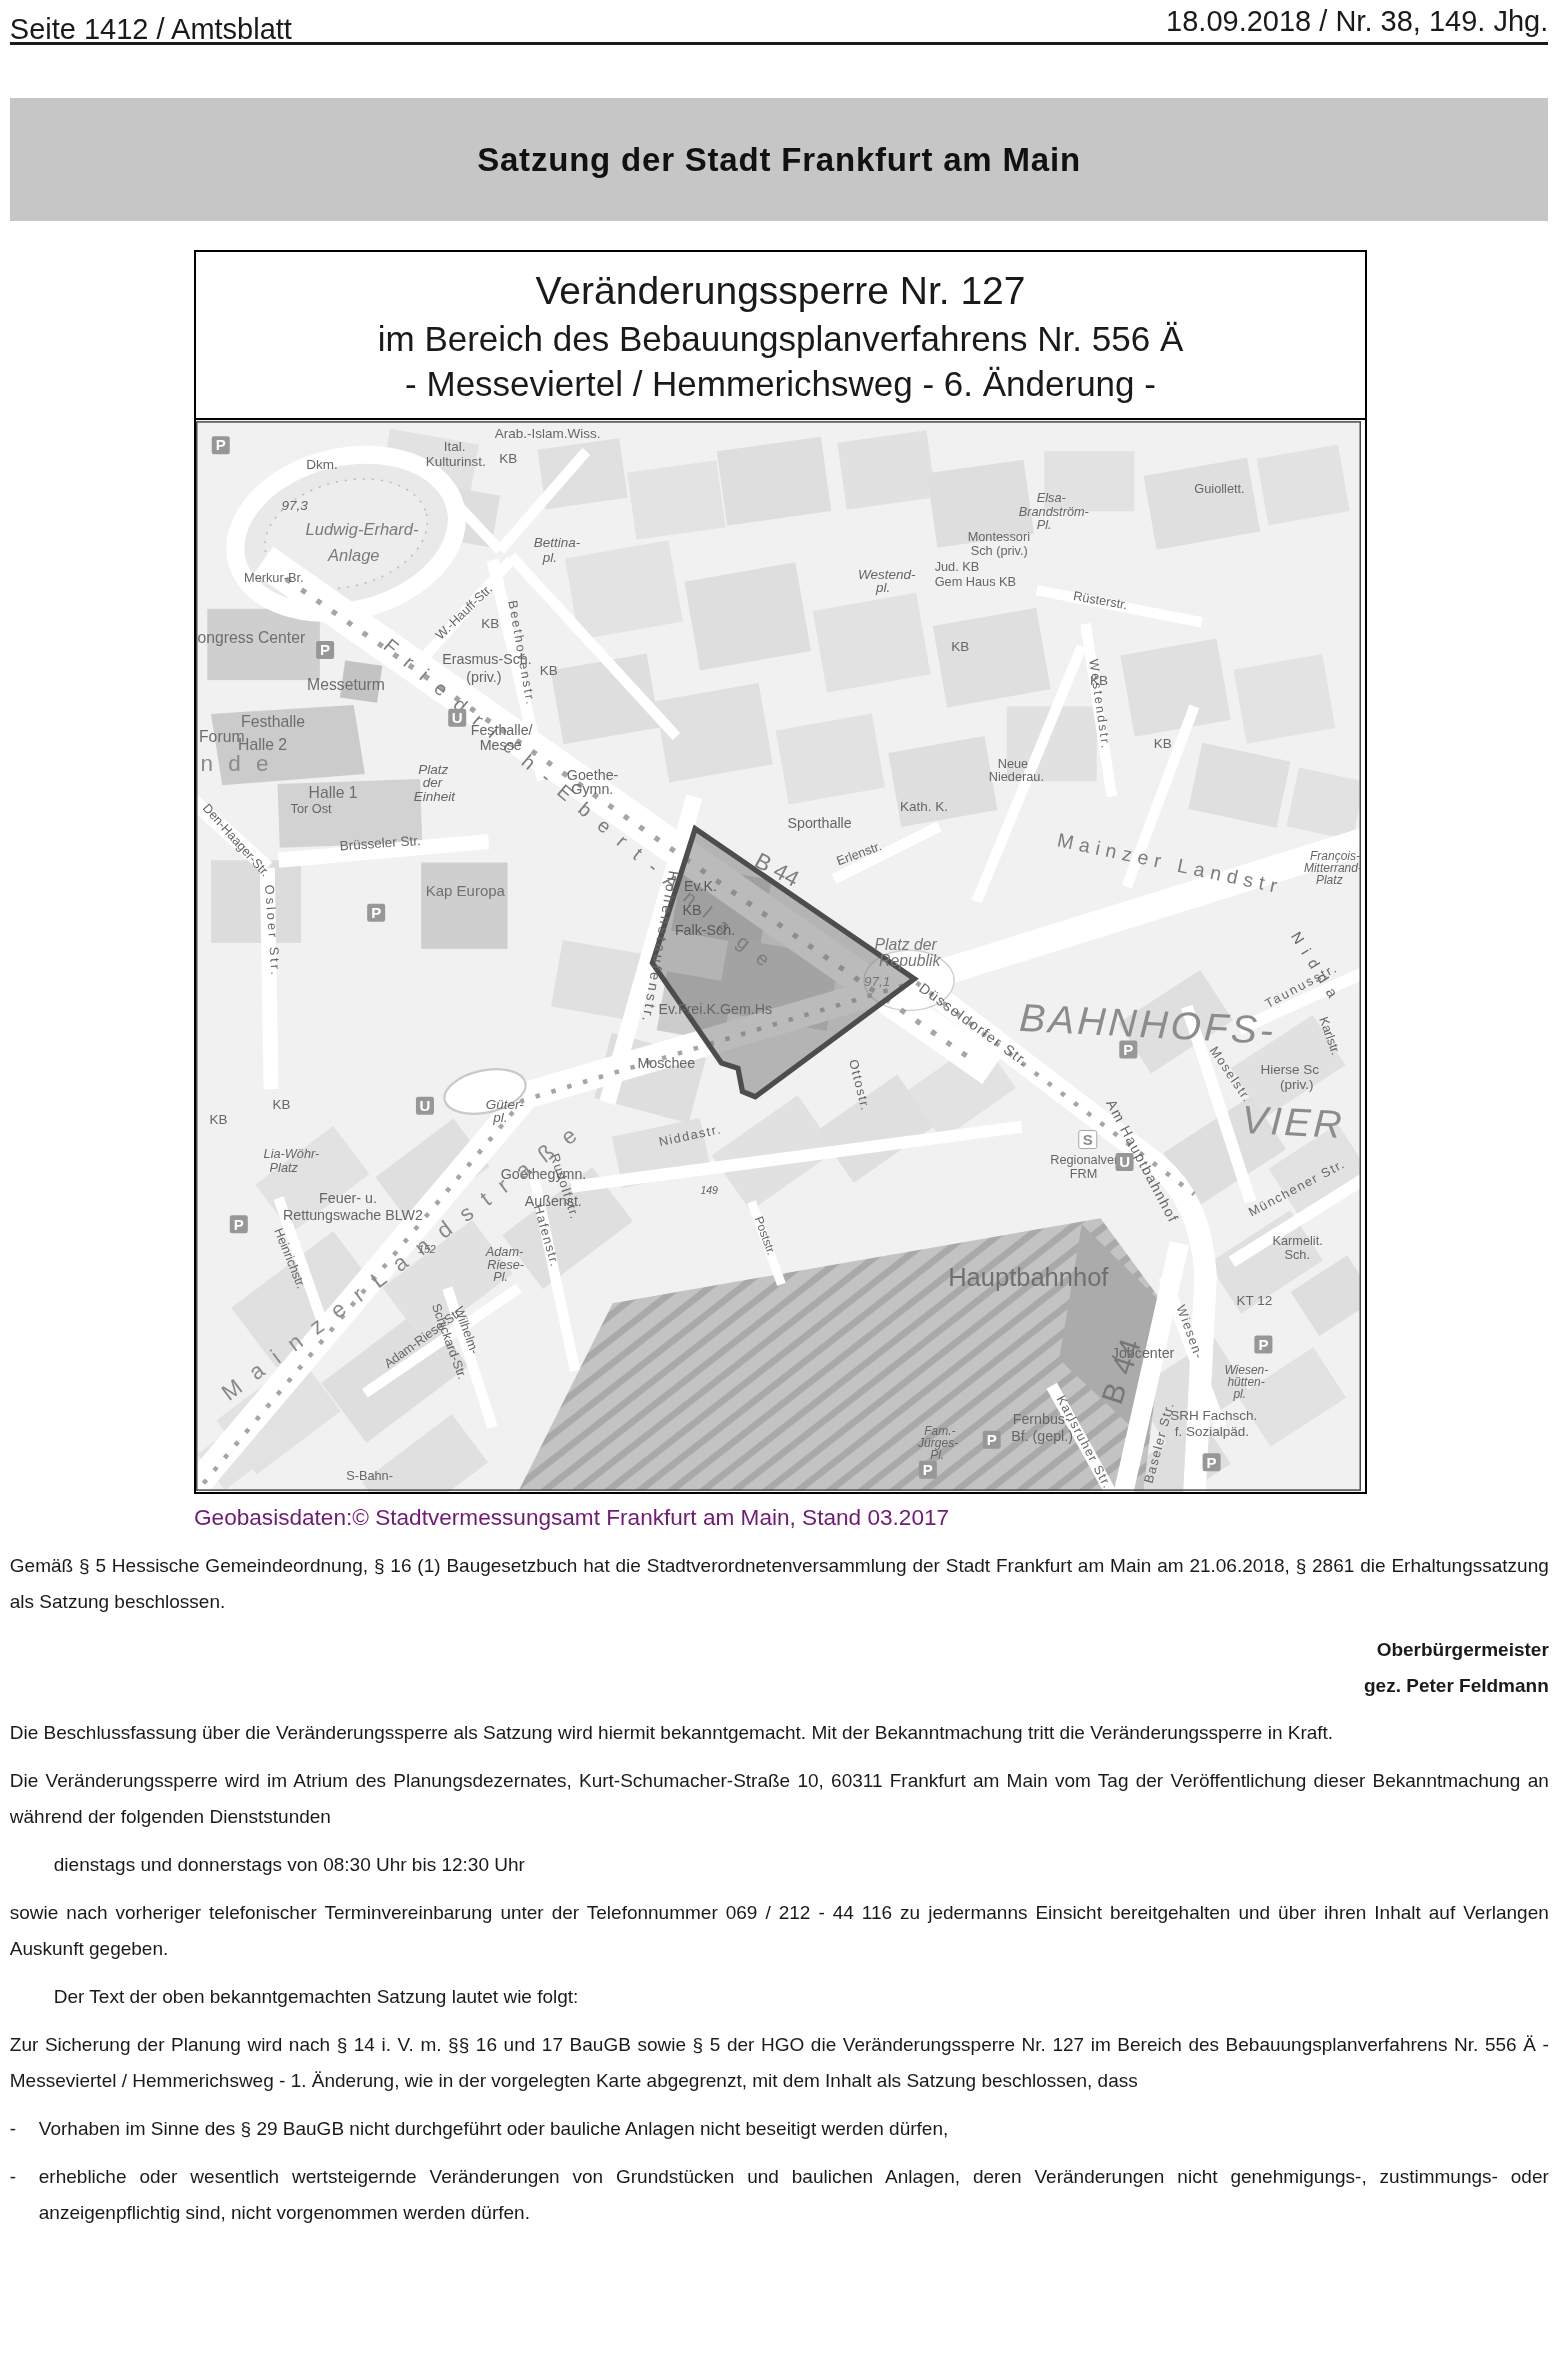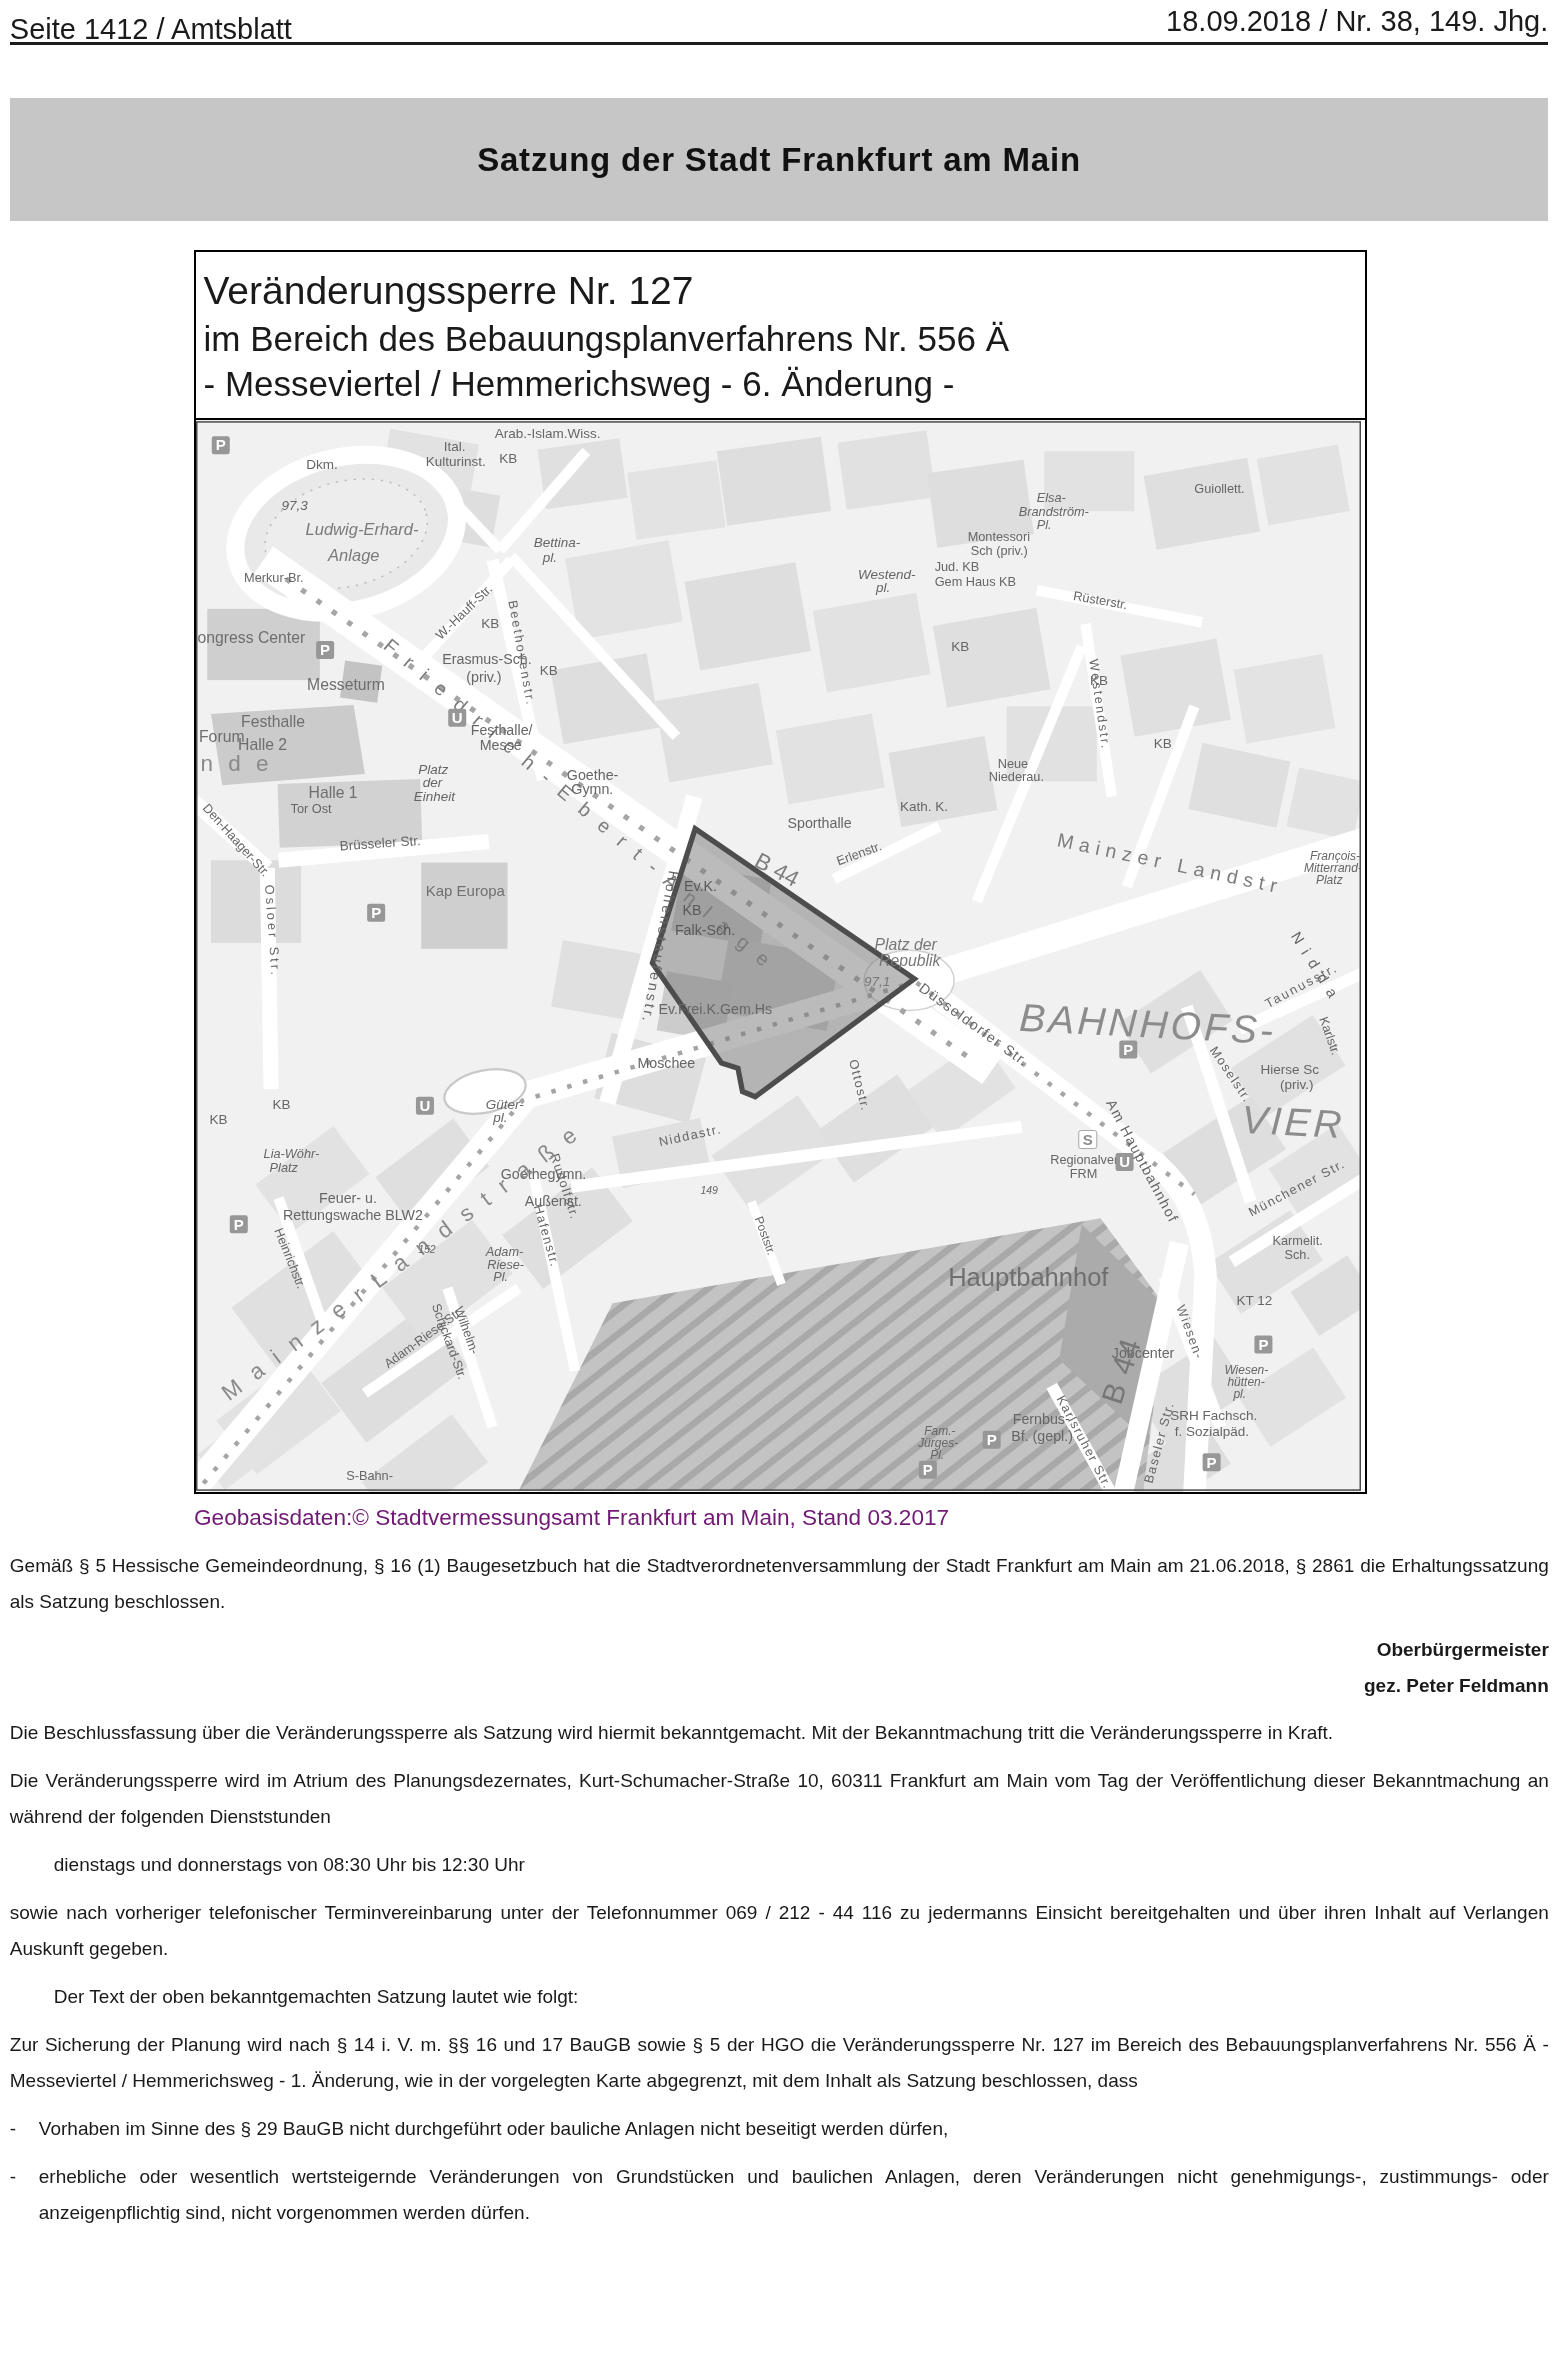--- a/index.html
+++ b/index.html
@@ -9,21 +9,21 @@
   .hdr{position:absolute;top:0;left:9.8px;right:9.8px;height:42px;
        border-bottom:3.8px solid #1c1c1c;font-size:29px;}
   .hdr .l{position:absolute;left:0;top:13px;}
   .hdr .r{position:absolute;right:0;top:4.5px;}
   
   .banner{position:absolute;top:98px;left:9.8px;right:9.8px;height:123px;background:#c6c6c6;}
   .banner h1{margin:0;text-align:center;font-size:33px;line-height:123px;font-weight:bold;
              letter-spacing:0.8px;color:#111;}
   
   .map-box{position:absolute;top:250px;left:194px;width:1169px;border:2.3px solid #000;background:#fff;}
-  .map-title{padding:13.5px 7.5px 12px 7.5px;text-align:left;}
+  .map-title{padding:13.5px 7.5px 12px 7.5px;text-align:center;}
   .mt1{font-size:39px;line-height:50px;}
   .mt2,.mt3{font-size:35px;line-height:45px;}
   .map-wrap{border-top:2.3px solid #000;line-height:0;}
   .caption{position:absolute;top:1505px;left:194px;font-size:22.6px;color:#701a75;}
   
   .doc{position:absolute;top:1548px;left:9.8px;width:1539px;font-size:19px;line-height:36px;}
   .para{margin:0 0 12px 0;text-align:justify;}
   .para.nojust{text-align:left;margin-left:44px;}
   .sig{text-align:right;font-weight:bold;margin:3px 0 10.5px 0;}
   .sig div{line-height:36px;}

